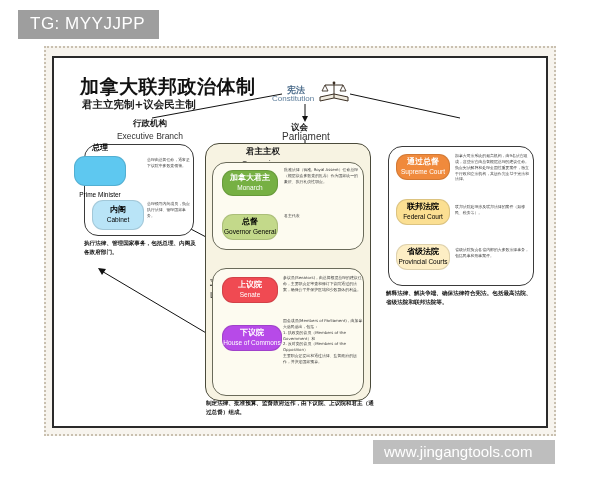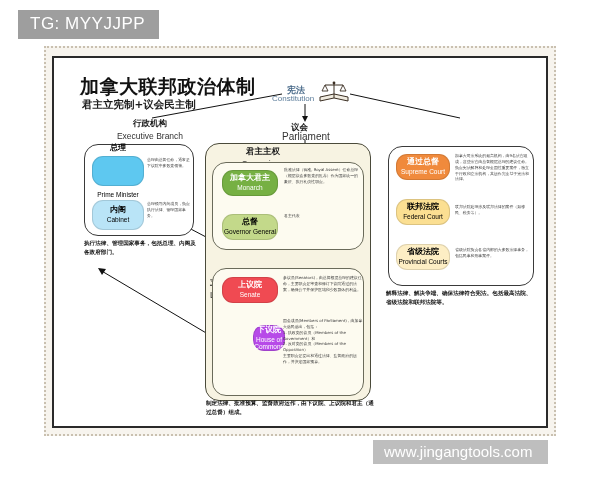--- a/index.html
+++ b/index.html
@@ -104,21 +104,21 @@
   
   .wm-tg{
     position:absolute; left:18px; top:10px;
     background:rgba(120,120,120,.72); color:#fff;
     font-size:17px; padding:4px 14px 5px 12px; letter-spacing:.5px;
     white-space:nowrap;
   }
   .wm-url{
     position:absolute; left:373px; top:440px;
     background:rgba(150,150,150,.62); color:#fff;
-    font-size:15px; padding:3px 16px 4px 11px; white-space:nowrap;
+    font-size:15px; padding:3px 23px 4px 11px; white-space:nowrap;
   }
 </style>
 </head>
 <body>
 
 <div id="stage">
 
   <div class="outer-frame"></div>
   <div class="inner-card"></div>
 
@@ -163,21 +163,21 @@
 
   <div class="parl-zh">议会</div>
   <div class="parl-en">Parliament</div>
 
   <div class="bhead" style="left:85px; top:118px; width:130px;">
     <span class="zh">行政机构</span>
     <span class="en">Executive Branch</span>
   </div>
   <div class="panel" style="left:84px; top:144px; width:110px; height:92px;"></div>
 
-  <div class="node" style="left:92px; top:156px; width:52px; height:30px; background:#5ec8f0;gap:37px;">
+  <div class="node" style="left:74px; top:156px; width:52px; height:30px; background:#5ec8f0;gap:37px;">
     <span class="zh">总理</span>
     <span class="en">Prime Minister</span>
   </div>
   <div class="desc" style="left:147px; top:157px; width:44px;">总理由总督任命，通常是下议院中多数党领袖。</div>
 
   <div class="node" style="left:92px; top:200px; width:52px; height:30px; background:#b9e4f7;">
     <span class="zh">内阁</span>
     <span class="en">Cabinet</span>
   </div>
   <div class="desc" style="left:147px; top:201px; width:44px;">总理领导内阁成员，负责执行法律、管理国家事务。</div>
@@ -209,21 +209,21 @@
     <span class="en">Legislative Branch</span>
   </div>
   <div class="panel inner" style="left:212px; top:268px; width:152px; height:128px;"></div>
 
   <div class="node" style="left:222px; top:277px; width:56px; height:26px; background:#f04a52; color:#fff;">
     <span class="zh">上议院</span>
     <span class="en">Senate</span>
   </div>
   <div class="desc" style="left:283px; top:275px; width:80px;">参议员(Senators)，由总督根据总理的建议任命，主要职责是审查和修订下议院通过的法案，确保公平并保护区域和少数群体的利益。</div>
 
-  <div class="node" style="left:222px; top:325px; width:32px; height:26px; background:#b74ae8; color:#fff;margin-left:31px;">
+  <div class="node" style="left:222px; top:325px; width:60px; height:26px; background:#b74ae8; color:#fff;">
     <span class="zh">下议院</span>
     <span class="en">House of Commons</span>
   </div>
   <div class="desc" style="left:283px; top:318px; width:80px; white-space:pre-line;">国会成员(Members of Parliament)，由加拿大选民选出，包括：
 1. 执政党的议员（Members of the Government）和
 2. 反对党的议员（Members of the Opposition）
 主要职责是提出和通过法律、监督政府的运作，并决定国家预算。</div>
 
   <div class="footnote" style="left:206px; top:399px; width:168px;">制定法律、批准预算、监督政府运作，由下议院、上议院和君主（通过总督）组成。</div>
 

